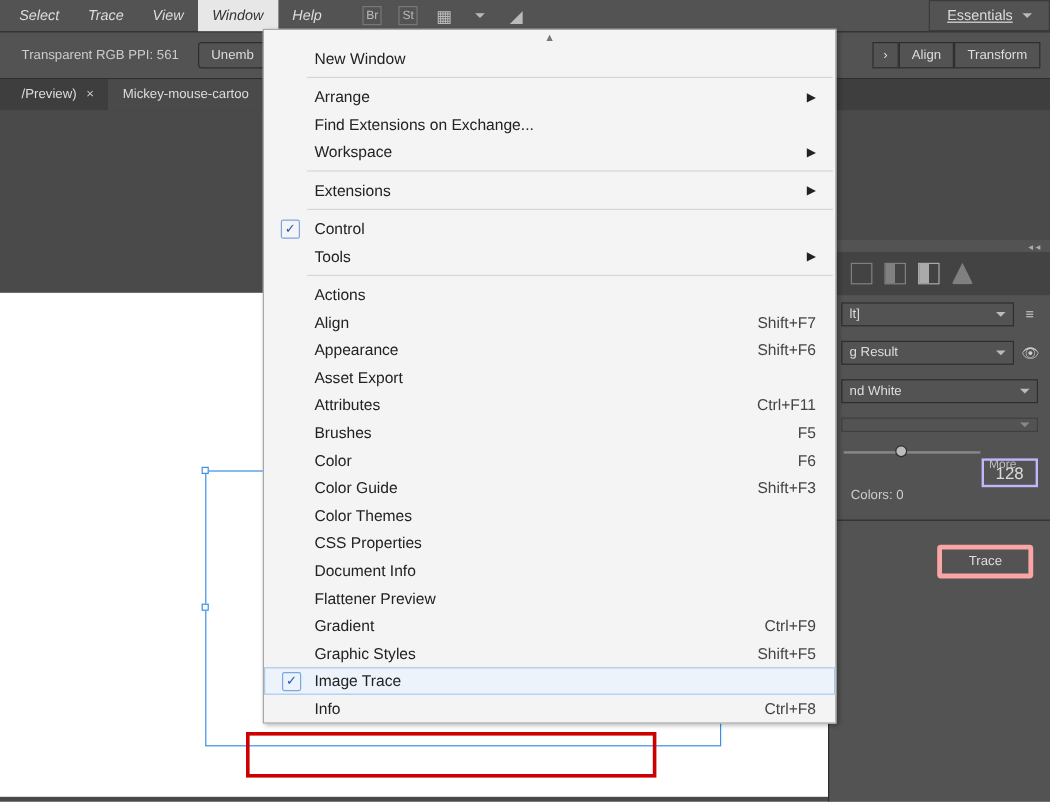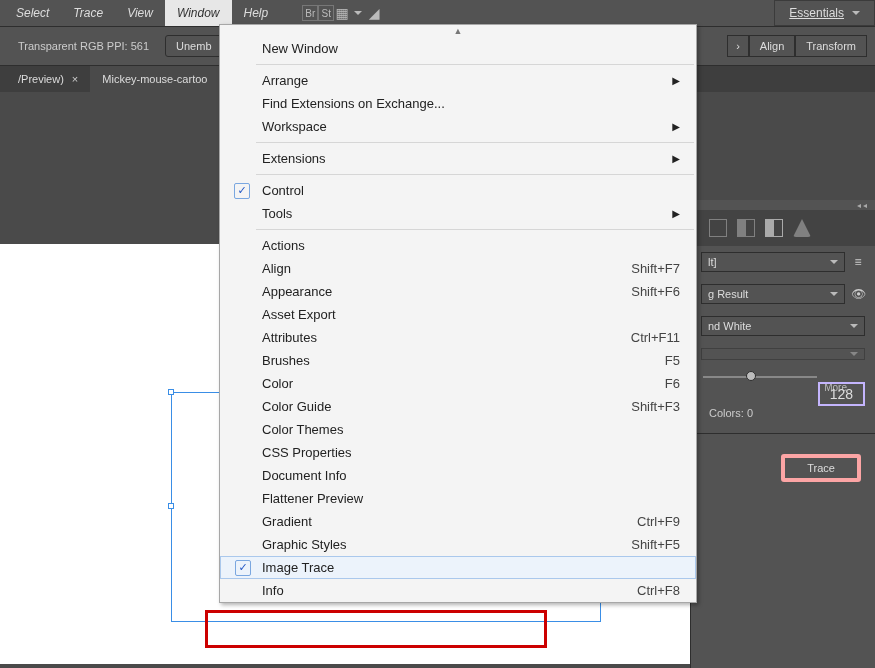--- a/index.html
+++ b/index.html
@@ -1,21 +1,21 @@
 <!DOCTYPE html>
 <html><head>
 <meta charset="utf-8">
 <style>
   * { box-sizing: border-box; margin: 0; padding: 0; font-family: "Segoe UI", Tahoma, sans-serif; }
   body { width: 875px; height: 668px; background: #4a4a4a; overflow: hidden; position: relative; font-size: 12px; color: #ddd; }
 
   .menubar { height: 26px; background: #535353; display: flex; align-items: stretch; padding-left: 4px; }
   .menubar .mitem { padding: 0 12px; line-height: 26px; color: #ddd; cursor: default; font-style: italic; }
   .menubar .mitem.active { background: #e7e7e7; color: #333; }
-  .menubar .icons { display: flex; gap: 0; align-items: center; margin-left: 22px; }
+  .menubar .icons { display: flex; gap: 14px; align-items: center; margin-left: 22px; }
   .menubar .icons span { width: 16px; height: 16px; display: flex; align-items: center; justify-content: center; color: #bbb; font-size: 10px; border: 1px solid #777; }
   .menubar .right { margin-left: auto; display: flex; align-items: center; }
   .menubar .right .work { padding: 0 14px; line-height: 24px; border: 1px solid #3b3b3b; background: #535353; color: #ddd; display: flex; align-items: center; gap: 8px; text-decoration: underline; }
   .chev-down { width:0;height:0;border-left:4px solid transparent;border-right:4px solid transparent;border-top:4px solid #bbb;display:inline-block;}
 
   .controlbar { height: 40px; background:#535353; border-top:1px solid #2e2e2e; border-bottom:1px solid #2e2e2e; display:flex; align-items:center; padding:0 8px; }
   .controlbar .info { color:#ccc; font-size:11px; margin-left:10px;}
   .controlbar .btn { margin-left:16px; border:1px solid #2e2e2e; background:#535353; color:#ddd; padding:4px 10px; border-radius:3px; font-size:11px;}
   .controlbar .rbtns { margin-left:auto; display:flex; gap:0;}
   .controlbar .rbtns .sq { border:1px solid #2e2e2e; background:#535353; color:#ddd; padding:4px 10px; font-size:11px; display:flex; align-items:center; }

